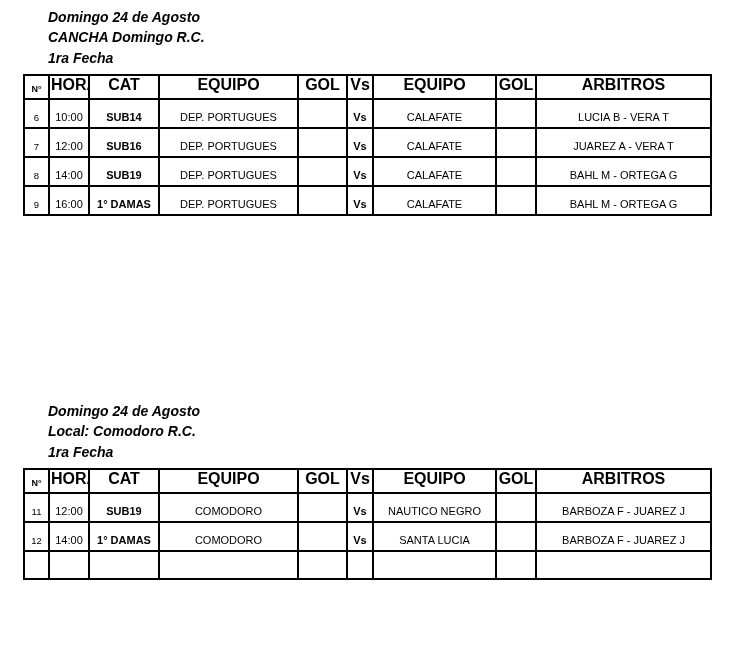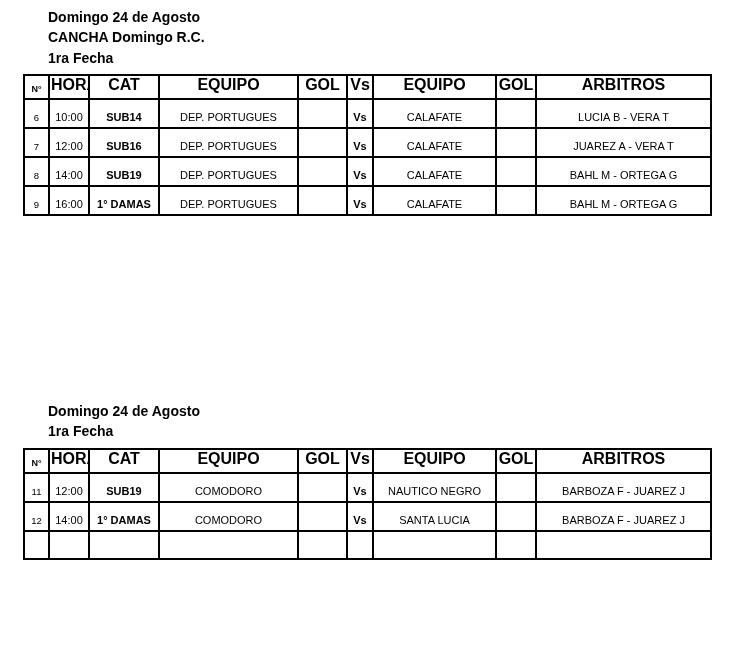--- a/index.html
+++ b/index.html
@@ -20,20 +20,21 @@
     left: 23px;
   }
   #section-1 { top: 7px; }
   #section-2 { top: 401px; }
   .headings {
     margin-left: 25px;
     font-weight: bold;
     font-size: 14px;
     line-height: 20.3px;
     white-space: nowrap;
+    font-style: italic;
   }
   table.fixture-table {
     border-collapse: collapse;
     table-layout: fixed;
     width: 687px;
     margin-top: 6px;
   }
   .fixture-table th,
   .fixture-table td {
     border: 2px solid #000000;
@@ -148,20 +149,21 @@
         <td class="cell-gol"></td>
         <td class="cell-arb">BAHL M - ORTEGA G</td>
       </tr>
     </tbody>
   </table>
 </div>
 
 <div class="fixture-section" id="section-2">
   <div class="headings">
     <div>Domingo 24 de Agosto</div>
+    <div>Local: Comodoro R.C.</div>
     <div>1ra Fecha</div>
   </div>
   <table class="fixture-table">
     <colgroup>
       <col class="c-num">
         <col class="c-hora">
         <col class="c-cat">
         <col class="c-home">
         <col class="c-gol1">
       <col class="c-vs">

